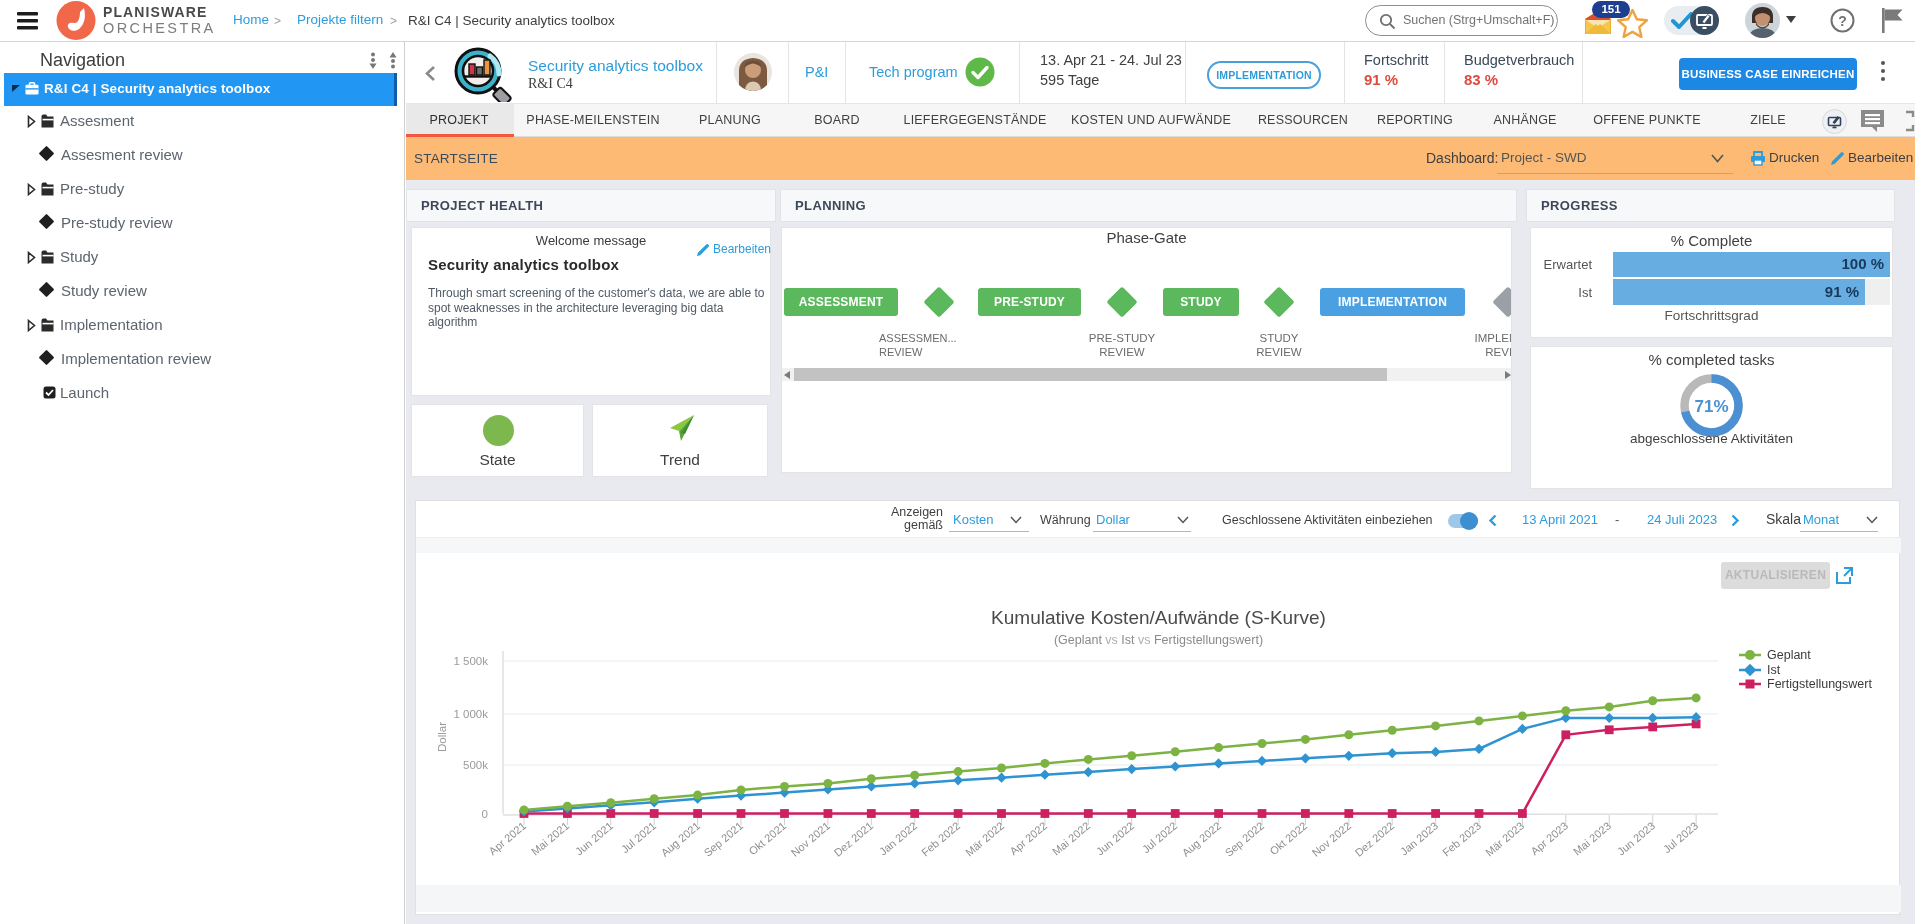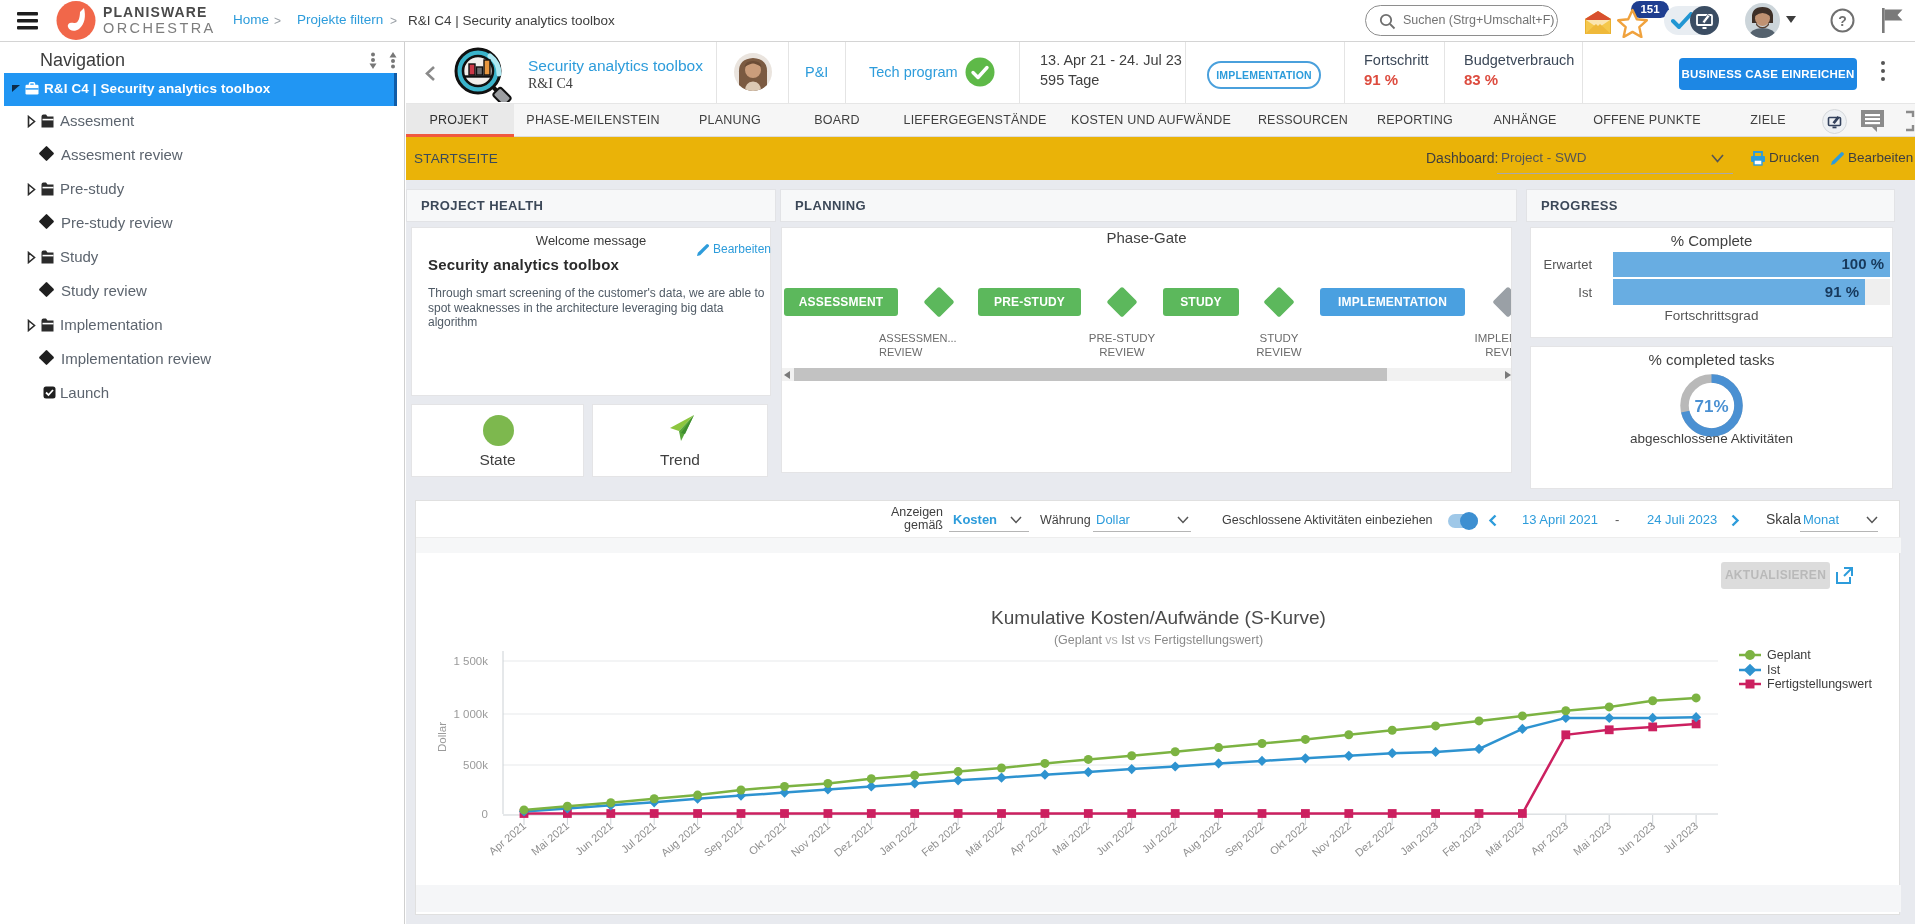--- a/index.html
+++ b/index.html
@@ -20,21 +20,21 @@
 .trow { position:absolute; left:0; width:400px; height:20px; font-size:15px; color:#5c646e; }
 .trow .txt { position:absolute; left:60px; top:0; }
 .diam { position:absolute; left:41px; top:2px; width:11px; height:11px; background:#1f1f1f; transform:rotate(45deg); border-radius:1px; }
 
 #main { position:absolute; left:406px; top:42px; width:1509px; height:882px; background:#e8eaef; }
 #projband { position:absolute; left:0; top:0; width:1509px; height:61px; background:#fff; }
 .vdiv { position:absolute; top:0; width:1px; height:61px; background:#e4e4e4; }
 #tabbar { position:absolute; left:0; top:61px; width:1509px; height:34px; background:#f6f6f6; border-bottom:1px solid #dcdcdc; border-top:1px solid #e6e6e6; }
 .tab { position:absolute; top:0; height:33px; line-height:33px; font-size:12.5px; color:#3f3f3f; text-align:left; transform:translateX(-50%); white-space:nowrap; letter-spacing:0.2px; }
 #activetab { position:absolute; left:0; top:0; width:108px; height:34px; background:#e9e9e9; border-bottom:4px solid #f0593f; }
-#startrow { position:absolute; left:0; top:95px; width:1509px; height:43px; background:#eab308; }
+#startrow { position:absolute; left:0; top:95px; width:1509px; height:43px; background:#fdba74; }
 #content { position:absolute; left:0; top:138px; width:1509px; height:744px; }
 .phead { position:absolute; height:33px; background:#f7f8f9; border:1px solid #e2e3e6; font-size:13px; font-weight:bold; color:#3c4858; letter-spacing:0.4px; line-height:31px; padding-left:14px; }
 .card { position:absolute; background:#fff; border:1px solid #e4e4e6; }
 </style>
 </head>
 <body>
 
 <div id="topbar">
   <svg class="abs" style="left:17px;top:12px" width="21" height="18">
       <rect x="0" y="0" width="21" height="3.4" rx="1" fill="#1d1d1d"></rect>
@@ -60,21 +60,21 @@
     <span>Suchen (Strg+Umschalt+F)</span>
   </div>
 
   <svg class="abs" style="left:1584px;top:11px" width="38" height="24" viewBox="0 0 38 24">
       <path d="M1 8 L14 0 L27 8 L27 23 L1 23 Z" fill="#e8b02e"></path>
       <path d="M1 8 L14 0 L27 8 L14 14 Z" fill="#d8502f"></path>
       <path d="M2 9 L26 9 L26 22 L2 22 Z" fill="#f5c84c"></path>
       <path d="M2 9 L26 9 L14 17 Z" fill="#fbe5b0"></path>
       <path d="M1 23 L12 13 L14 15 L16 13 L27 23 Z" fill="#efb93a"></path>
     </svg>
-  <div class="abs" style="left:1592px;top:1px;width:38px;height:17px;background:#1e3e90;border-radius:9px;color:#fff;font-size:11.5px;font-weight:bold;text-align:center;line-height:17px;margin-left:39px;">151</div>
+  <div class="abs" style="left:1592px;top:1px;width:38px;height:17px;background:#1e3e90;border-radius:9px;color:#fff;font-size:11.5px;font-weight:bold;text-align:center;line-height:17px;">151</div>
   <svg class="abs" style="left:1616px;top:8px" width="33" height="30" viewBox="0 0 33 30">
       <path d="M16.5 2 L20.8 11.2 L30.8 12.3 L23.3 19.1 L25.4 29 L16.5 23.9 L7.6 29 L9.7 19.1 L2.2 12.3 L12.2 11.2 Z" fill="#fff" stroke="#f0a23d" stroke-width="2.4" stroke-linejoin="round"></path>
     </svg>
 
   <div class="abs" style="left:1664px;top:6px;width:54px;height:29px;background:#e8edf2;border-radius:15px;"></div>
   <svg class="abs" style="left:1671px;top:12px" width="22" height="17" viewBox="0 0 22 17">
       <path d="M2 9 L8 15 L20 2" fill="none" stroke="#2196d3" stroke-width="4" stroke-linecap="round" stroke-linejoin="round"></path>
     </svg>
   <svg class="abs" style="left:1690px;top:6px" width="29" height="29">
       <circle cx="14.5" cy="14.5" r="14.5" fill="#3b4d63"></circle>
@@ -378,21 +378,21 @@
         <text x="31.5" y="38" text-anchor="middle" font-size="17" font-weight="bold" fill="#4a90d2" font-family="Liberation Sans">71%</text>
       </svg>
       <div class="abs" style="left:0;top:84px;width:100%;text-align:center;font-size:13.5px;color:#3f3f3f;">abgeschlossene Aktivitäten</div>
     </div>
 
     <div class="card" id="chartpanel" style="left:9px;top:320px;width:1485px;height:415px;border-color:#e0e0e0;">
       <div class="abs" style="left:0;top:0;width:1485px;height:37px;border-bottom:1px solid #ededed;"></div>
       <div class="abs" style="left:0;top:37px;width:1485px;height:15px;background:#f6f7f8;"></div>
       <div class="abs" style="left:0;top:384px;width:1485px;height:27px;background:#f5f6f8;"></div>
       <div class="abs" style="left:427px;top:5px;width:100px;text-align:right;font-size:12.5px;color:#3f3f3f;line-height:13px;">Anzeigen<br>gemäß</div>
-      <div class="abs" style="left:537px;top:11px;font-size:13px;color:#2d9cdb;font-weight:bold;">Kosten</div>
+      <div class="abs" style="left:537px;top:11px;font-size:13px;color:#2d9cdb;">Kosten</div>
       <div class="abs" style="left:533px;top:30px;width:80px;height:1px;background:#b5b5b5;"></div>
       <svg class="abs" style="left:594px;top:15px" width="12" height="8">
           <path d="M1 1 L6 6.5 L11 1" fill="none" stroke="#555" stroke-width="1.5"></path>
         </svg>
       <div class="abs" style="left:624px;top:12px;font-size:12.5px;color:#3f3f3f;">Währung</div>
       <div class="abs" style="left:680px;top:11px;font-size:13px;color:#2d9cdb;">Dollar</div>
       <div class="abs" style="left:677px;top:30px;width:98px;height:1px;background:#b5b5b5;"></div>
       <svg class="abs" style="left:761px;top:15px" width="12" height="8">
           <path d="M1 1 L6 6.5 L11 1" fill="none" stroke="#555" stroke-width="1.5"></path>
         </svg>

